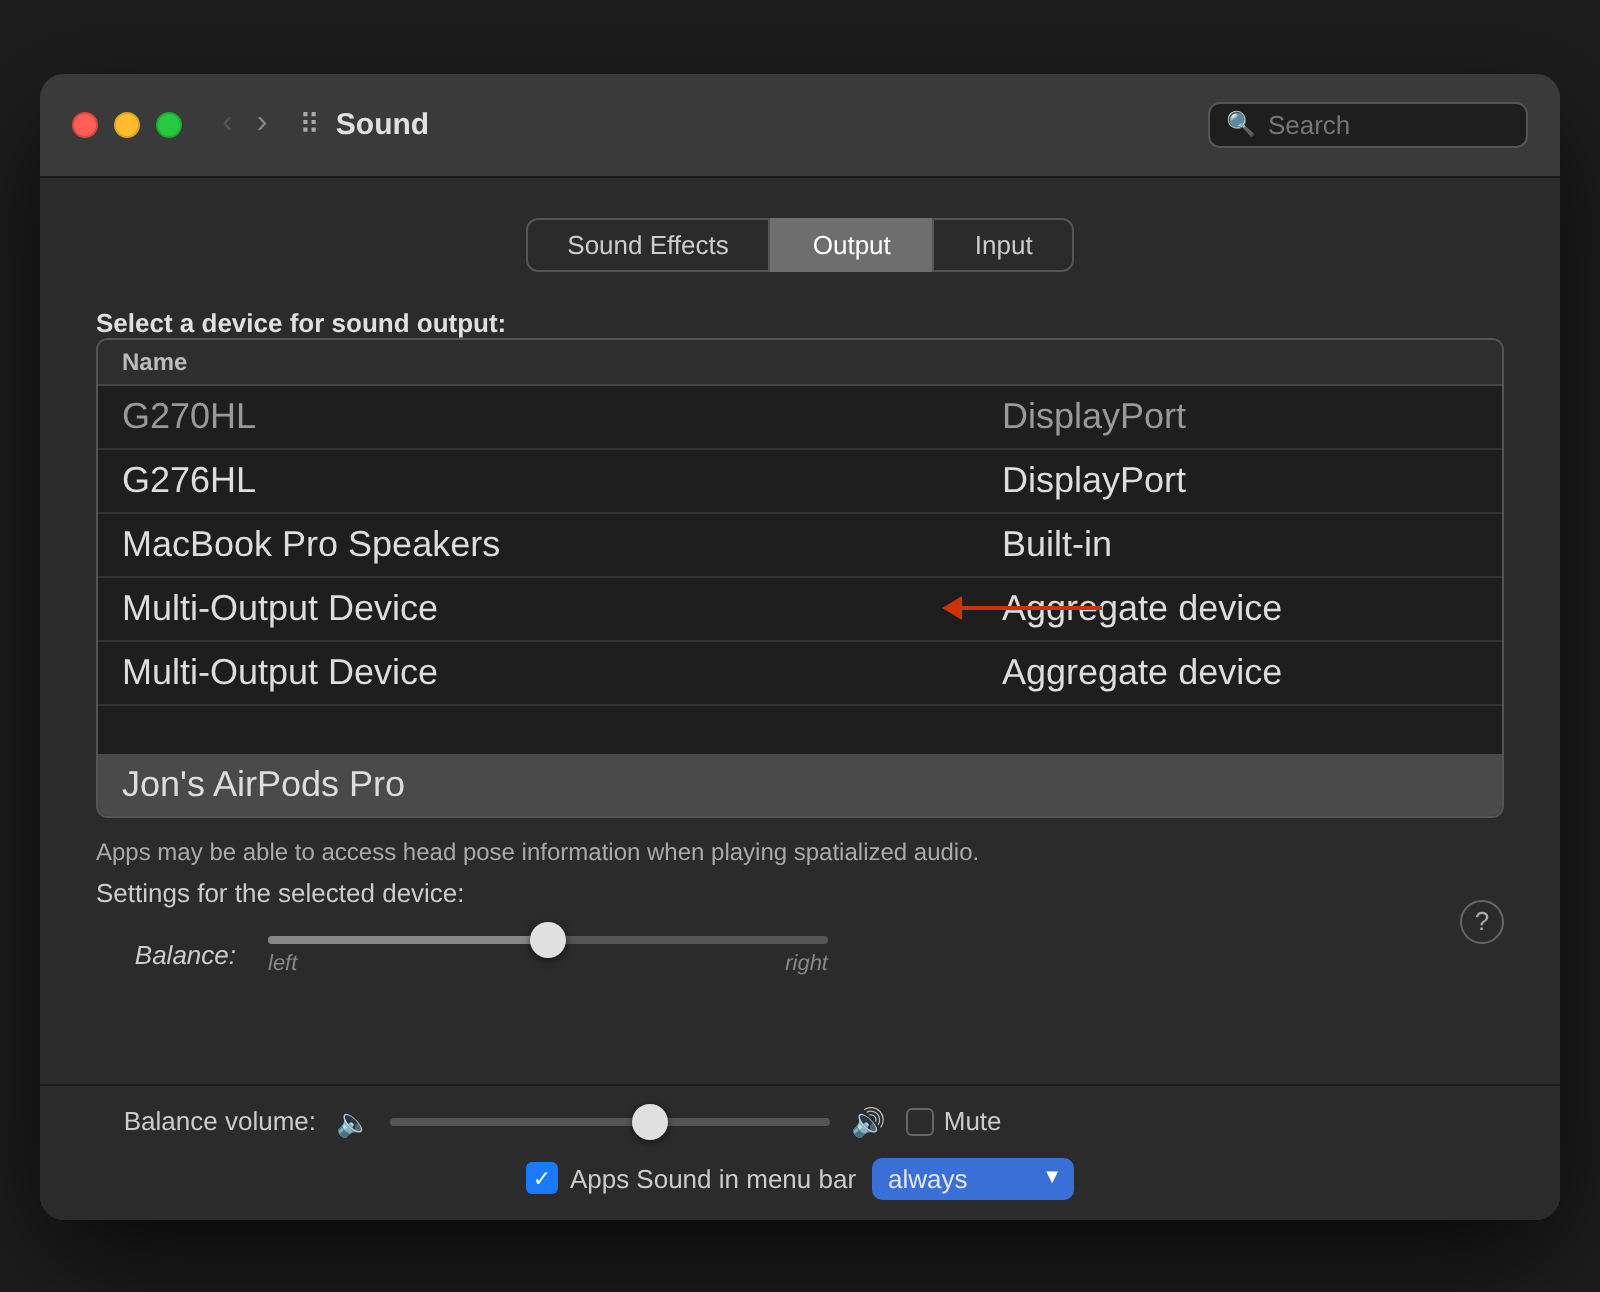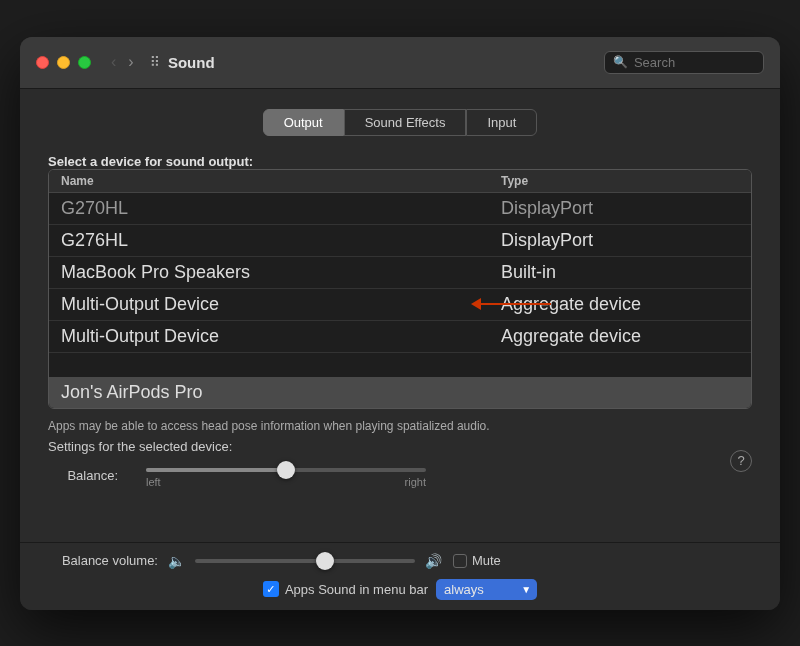--- a/index.html
+++ b/index.html
@@ -239,22 +239,24 @@
     .settings-label {
       font-size: 13px;
       font-weight: 500;
       color: #ccc;
       margin-bottom: 14px;
     }
 
     
     .balance-row {
       display: flex;
-      gap: 28px;
+      align-items: center;
+      gap: 16px;
       margin-bottom: 8px;
+      font-style: italic;
     }
 
     .balance-label {
       font-size: 13px;
       color: #ccc;
       width: 70px;
       text-align: right;
     }
 
     .slider-container {
@@ -453,31 +455,30 @@
     <span class="window-title">Sound</span>
     <div class="search-bar">
       <span class="search-icon-char">🔍</span>
       <input type="text" placeholder="Search" style="">
     </div>
   </div>
 
   <div class="content">
 
     <div class="tabs">
+      <div class="tab">Sound Effects</div>
       <div class="tab active">Output</div>
-      <div class="tab">Sound Effects</div>
       <div class="tab">Input</div>
     </div>
 
     <div class="section-title">Select a device for sound output:</div>
 
     <div class="device-table">
       <div class="table-header">
         <span class="table-header-cell">Name</span>
-        <span class="table-header-cell">Type</span>
         <span class="table-header-cell"></span>
       </div>
 
       <div class="table-row">
         <span class="table-cell muted">G270HL</span>
         <span class="table-cell muted">DisplayPort</span>
         <span class="table-cell"></span>
       </div>
 
       <div class="table-row">

